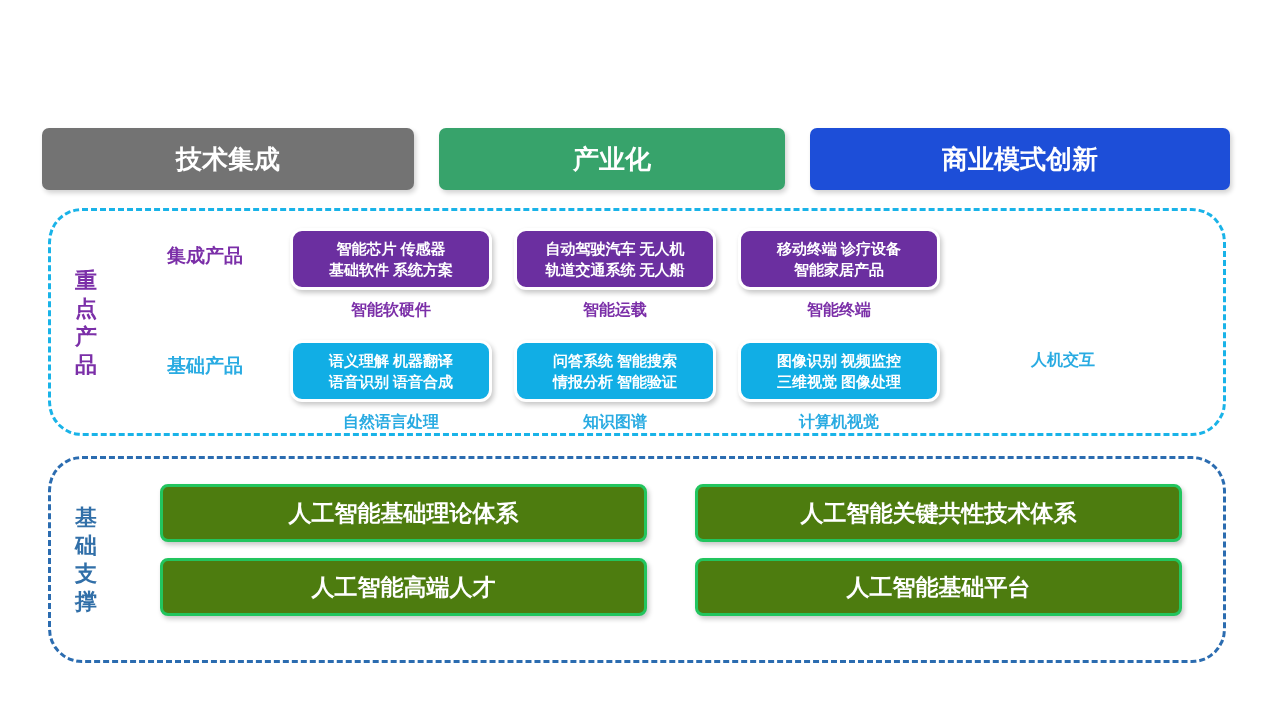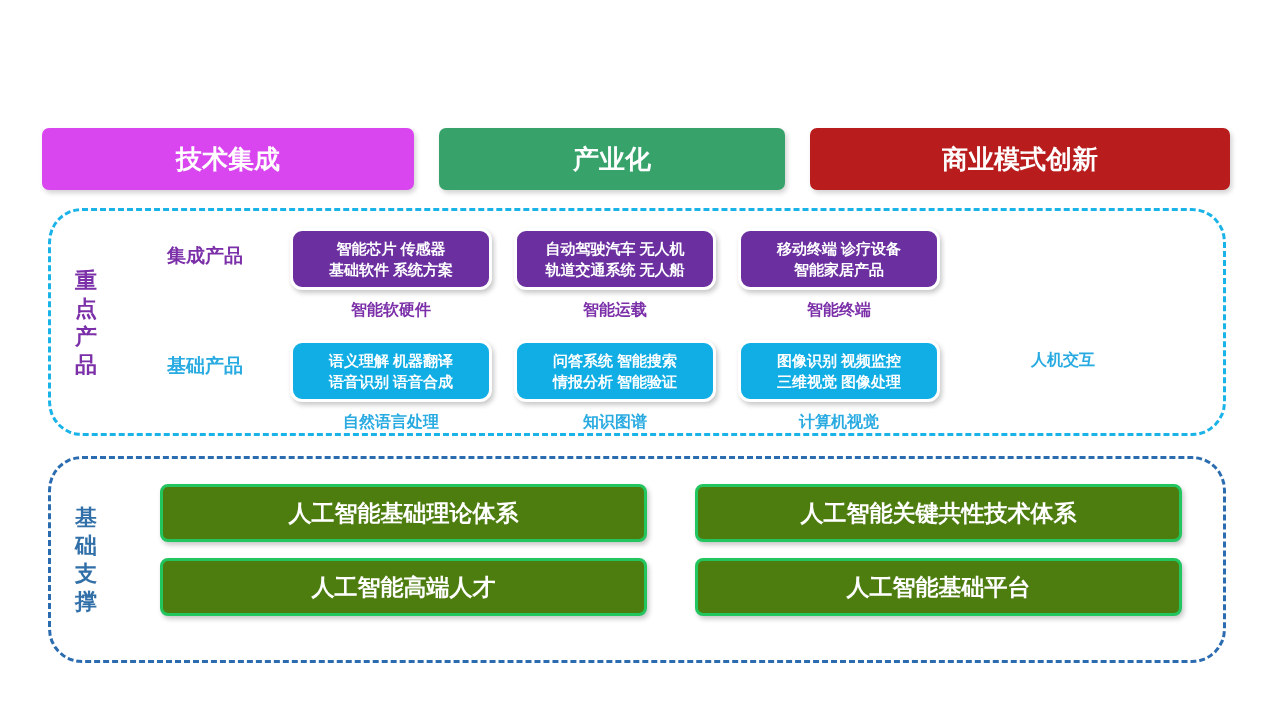--- a/index.html
+++ b/index.html
@@ -54,23 +54,23 @@
     height: 62px;
     border-radius: 7px;
     display: flex;
     align-items: center;
     justify-content: center;
     color: #ffffff;
     font-size: 26px;
     font-weight: bold;
     box-shadow: 2px 3px 5px rgba(0,0,0,0.18);
   }
-  .pillar-0 { width: 372px; background: #d946ef; }
+  .pillar-0 { width: 372px; background: #737373; }
   .pillar-1 { width: 346px; background: #37A36B; }
-  .pillar-2 { width: 420px; background: #b91c1c; }
+  .pillar-2 { width: 420px; background: #1d4ed8; }
 
   
   .products-panel {
     position: absolute;
     left: 48px;
     top: 208px;
     width: 1178px;
     height: 228px;
     border: 3px dashed #19B3E8;
     border-radius: 34px;

